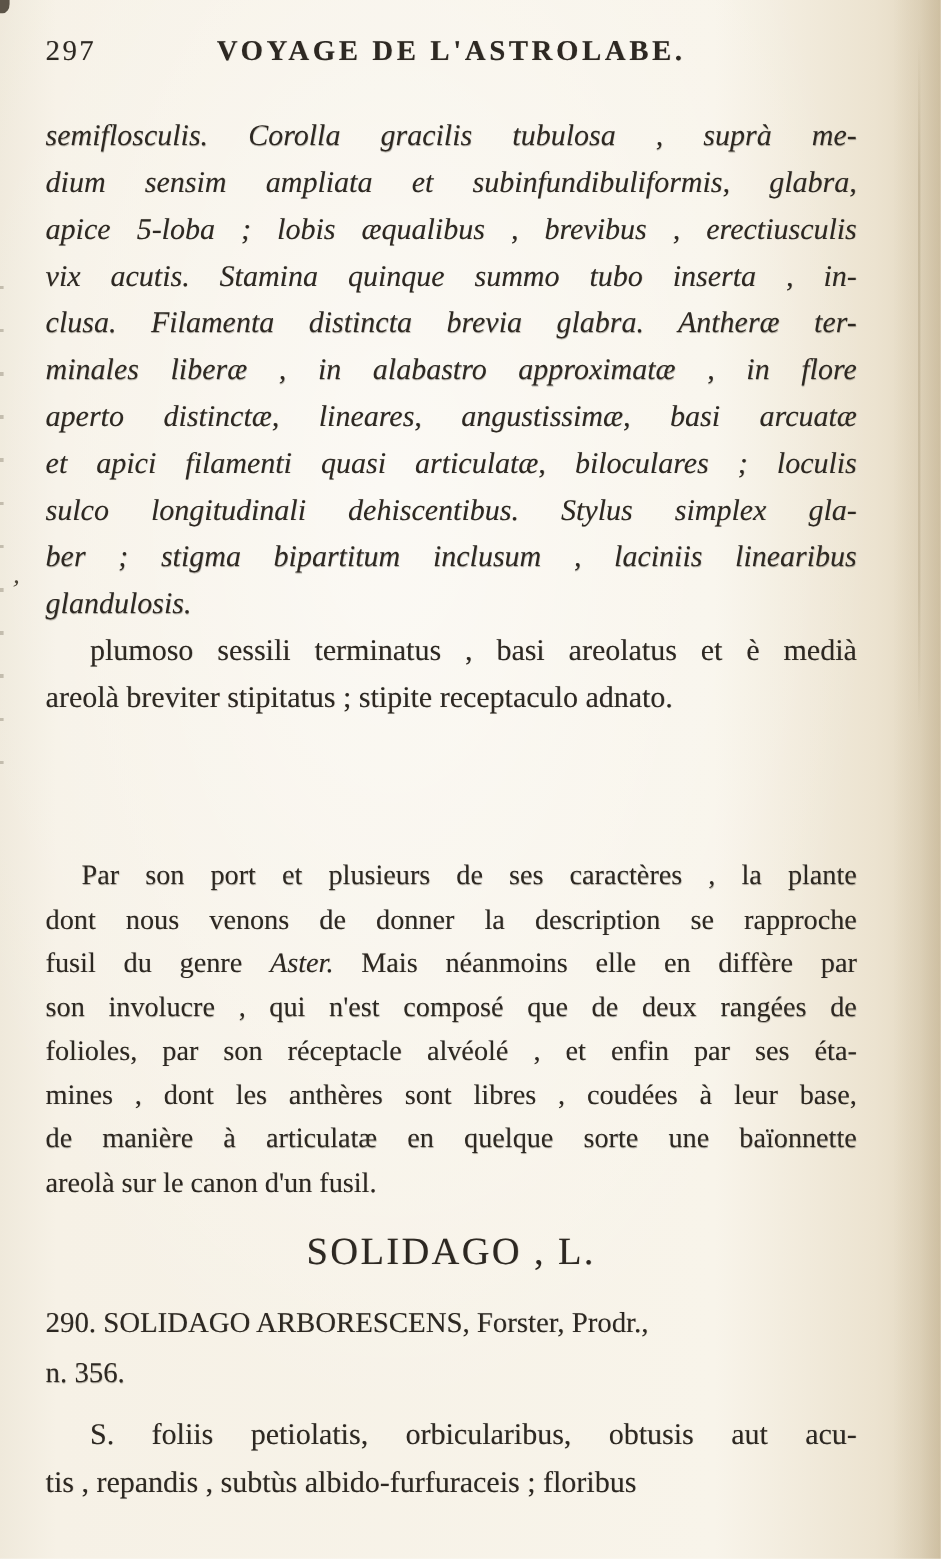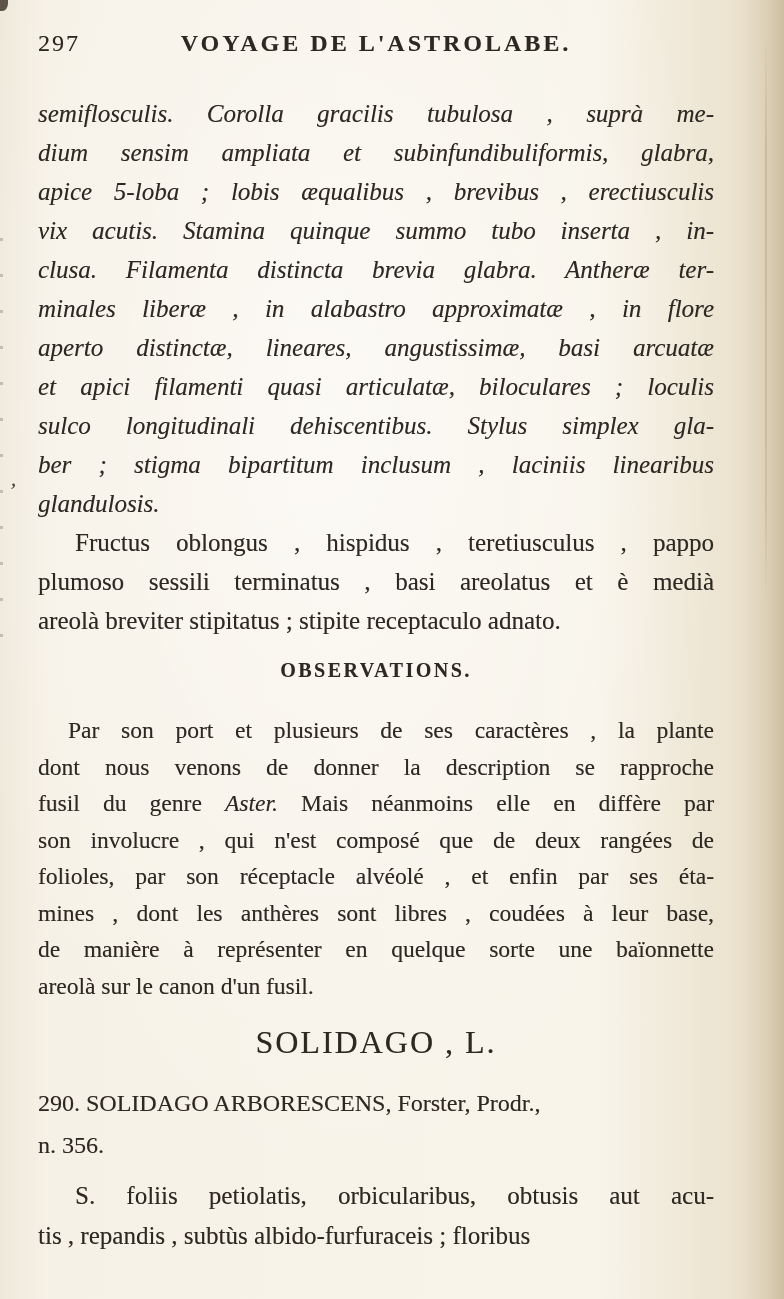--- a/index.html
+++ b/index.html
@@ -106,35 +106,33 @@
     <div class="line">clusa. Filamenta distincta brevia glabra. Antheræ ter-</div>
     <div class="line">minales liberæ , in alabastro approximatæ , in flore</div>
     <div class="line">aperto distinctæ, lineares, angustissimæ, basi arcuatæ</div>
     <div class="line">et apici filamenti quasi articulatæ, biloculares ; loculis</div>
     <div class="line">sulco longitudinali dehiscentibus. Stylus simplex gla-</div>
     <div class="line">ber ; stigma bipartitum inclusum , laciniis linearibus</div>
     <div class="line line--last">glandulosis.</div>
   </div>
 
   <div class="para p2 indent37">
-    <div class="line">Fructus oblongus , hispidus ,  teretiusculus , pappo</div>
     <div class="line">plumoso sessili terminatus , basi areolatus et è medià</div>
     <div class="line line--last">areolà breviter stipitatus ; stipite receptaculo adnato.</div>
   </div>
 
-  <div class="obs-heading">OBSERVATIONS.</div>
 
   <div class="para obs indent30">
     <div class="line">Par son port et plusieurs de ses caractères , la plante</div>
     <div class="line">dont nous venons de donner la description se rapproche</div>
     <div class="line"><span>fusil du genre </span><span class="it">Aster.</span><span> Mais néanmoins elle en diffère par</span></div>
     <div class="line">son involucre , qui n'est composé que de deux rangées de</div>
     <div class="line">folioles, par son réceptacle alvéolé , et enfin par ses éta-</div>
     <div class="line">mines , dont les anthères sont libres , coudées à leur base,</div>
-    <div class="line">de manière à représenter en quelque sorte une baïonnette</div>
+    <div class="line">de manière à articulatæ en quelque sorte une baïonnette</div>
     <div class="line line--last">areolà sur le canon d'un fusil.</div>
   </div>
 
   <div class="genus-heading">SOLIDAGO , L.</div>
 
   <div class="species">
     <div>290. SOLIDAGO ARBORESCENS, Forster, Prodr.,</div>
     <div>n. 356.</div>
   </div>
 

